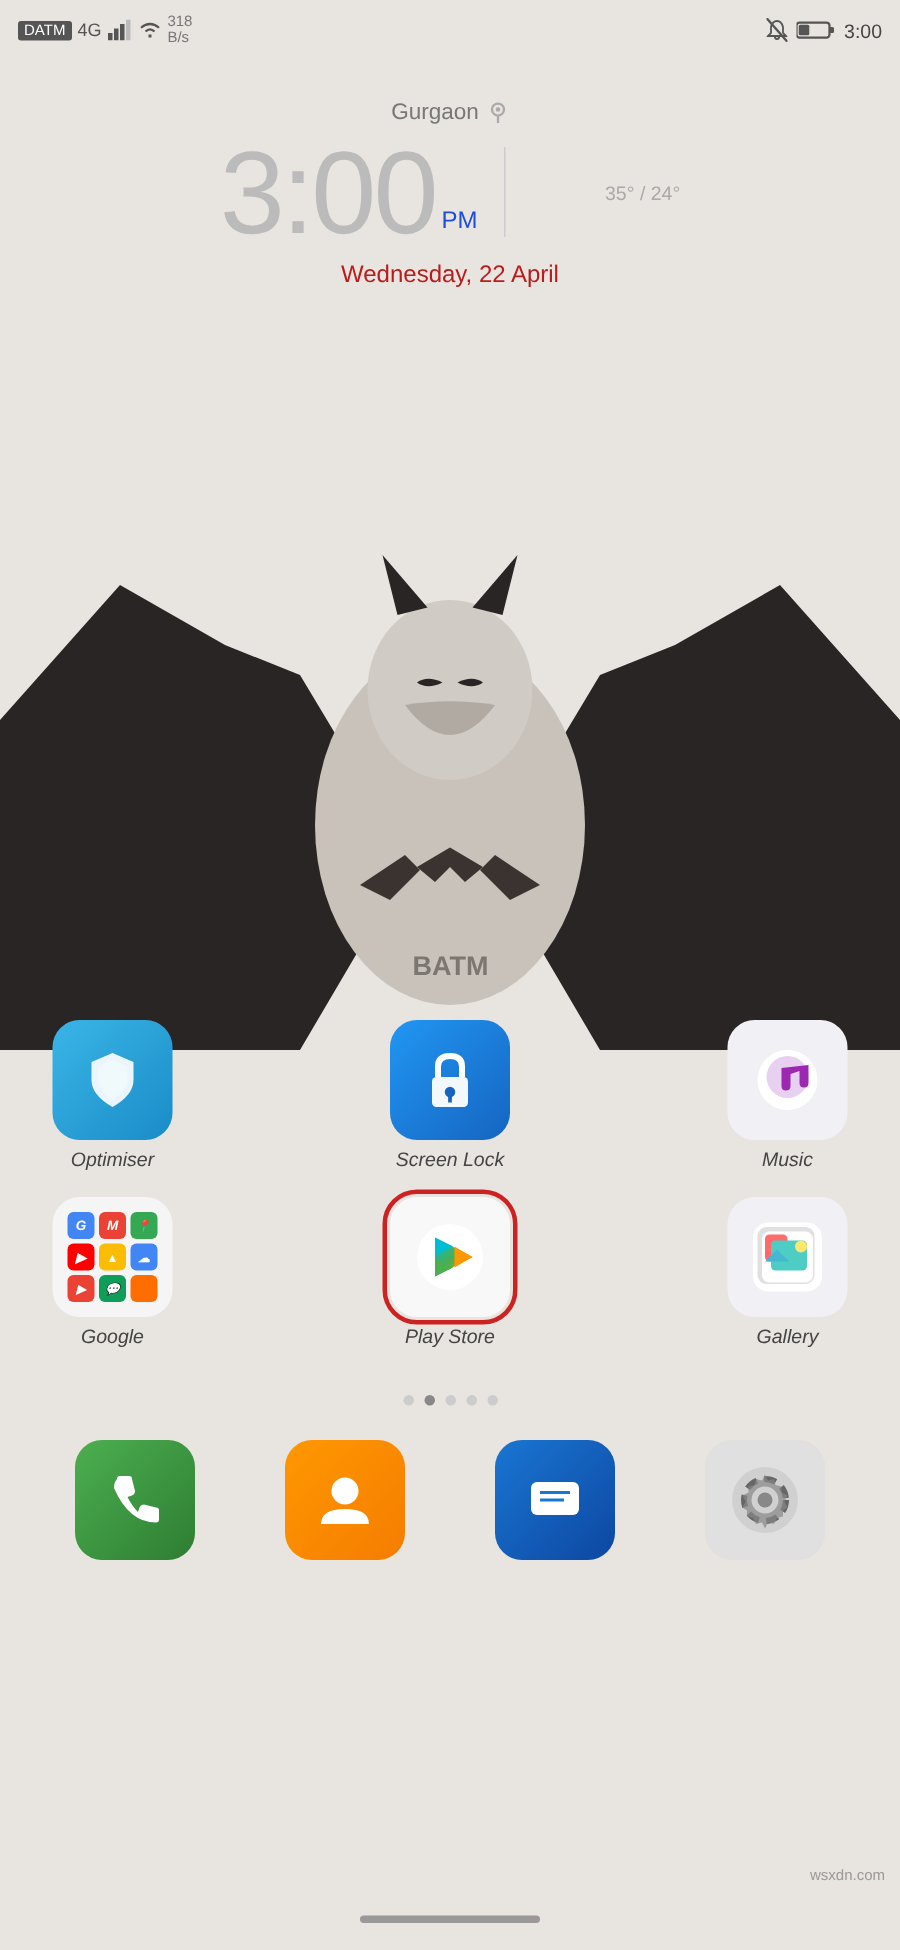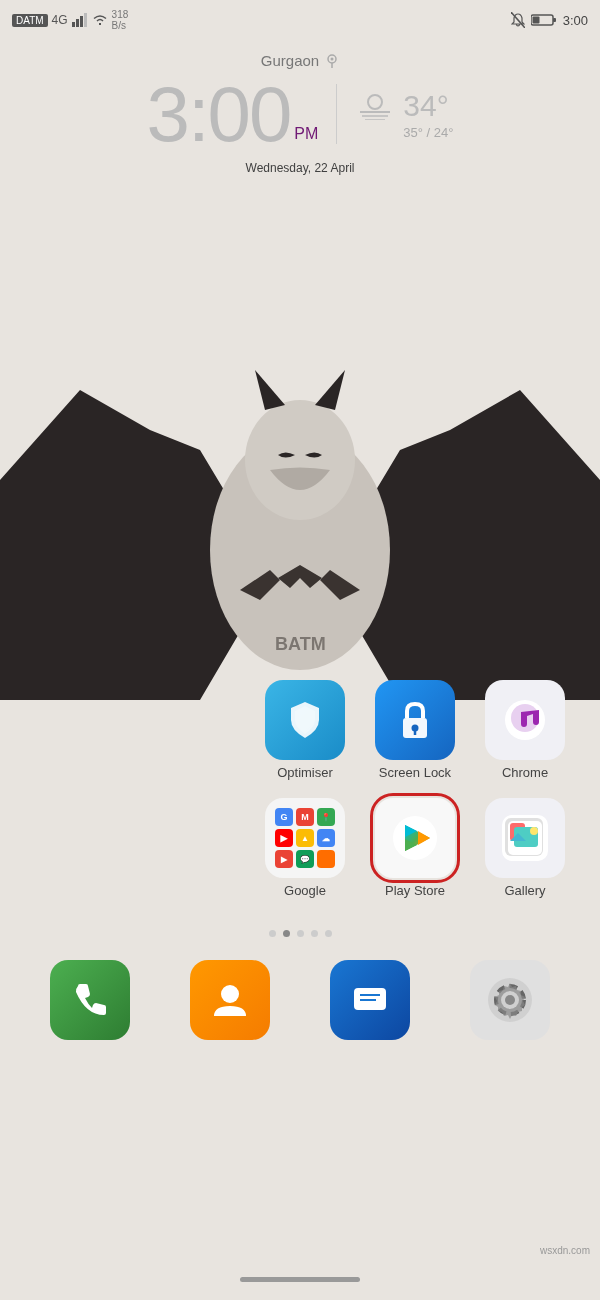--- a/index.html
+++ b/index.html
@@ -36,21 +36,21 @@
       display: flex;
       align-items: center;
       gap: 6px;
       font-size: 12px;
       color: #555;
     }
 
     
     .clock-area {
       position: absolute;
-      top: 52px;
+      top: 66px;
       width: 100%;
       display: flex;
       flex-direction: column;
       align-items: center;
     }
     .location-row {
       display: flex;
       align-items: center;
       gap: 6px;
       font-size: 15px;
@@ -64,21 +64,21 @@
     }
     .time-display {
       font-size: 78px;
       font-weight: 200;
       color: #bbb;
       letter-spacing: -2px;
       line-height: 1;
     }
     .time-pm {
       font-size: 16px;
-      color: #701a75;
+      color: #1d4ed8;
       align-self: flex-end;
       margin-bottom: 10px;
       margin-left: 4px;
     }
     .divider-v {
       width: 1px;
       height: 60px;
       background: #ccc;
     }
     .weather-block {
@@ -100,22 +100,22 @@
       font-size: 30px;
       color: #bbb;
       font-weight: 200;
     }
     .temp-range {
       font-size: 13px;
       color: #aaa;
       margin-left: 48px;
     }
     .date-display {
-      font-size: 12px;
-      color: #404040;
+      font-size: 16px;
+      color: #b91c1c;
       margin-top: 8px;
     }
 
     
     .batman-area {
       position: absolute;
       top: 330px;
       width: 100%;
       height: 370px;
       overflow: hidden;
@@ -130,22 +130,23 @@
       position: absolute;
       top: 680px;
       width: 100%;
       padding: 0 20px;
       display: flex;
       flex-direction: column;
       gap: 10px;
     }
     .app-row {
       display: flex;
-      justify-content: flex-end;
+      justify-content: space-between;
       align-items: flex-end;
+      font-style: italic;
     }
     .app-item {
       display: flex;
       flex-direction: column;
       align-items: center;
       width: 110px;
       cursor: pointer;
     }
     .app-icon-wrap {
       width: 80px;
@@ -297,30 +298,20 @@
       <path d="M7 10 L7 15" stroke="#aaa" stroke-width="1.5"></path>
     </svg>
   </div>
   <div class="time-weather-row">
     <div style="display:flex;align-items:flex-end;">
       <span class="time-display">3:00</span>
       <span class="time-pm">PM</span>
     </div>
     <div class="divider-v"></div>
     <div class="weather-block">
-      <div class="weather-row">
-
-        <svg class="weather-icon-svg" viewBox="0 0 40 28">
-          <circle cx="20" cy="10" r="7" fill="none" stroke="#bbb" stroke-width="2"></circle>
-          <line x1="5" y1="20" x2="35" y2="20" stroke="#bbb" stroke-width="2"></line>
-          <line x1="7" y1="24" x2="33" y2="24" stroke="#bbb" stroke-width="1.5"></line>
-          <line x1="10" y1="28" x2="30" y2="28" stroke="#bbb" stroke-width="1.5"></line>
-        </svg>
-        <span class="temp-main">34°</span>
-      </div>
       <span class="temp-range">35° / 24°</span>
     </div>
   </div>
   <div class="date-display">Wednesday, 22 April</div>
 </div>
 
 <div class="batman-area">
   <svg class="batman-svg" viewBox="0 0 600 370" xmlns="http://www.w3.org/2000/svg">
 
     <rect width="600" height="370" fill="#e8e4df"></rect>
@@ -375,21 +366,21 @@
     </div>
 
     <div class="app-item">
       <div class="app-icon-wrap icon-music">
         <svg width="48" height="48" viewBox="0 0 48 48">
           <circle cx="24" cy="24" r="20" fill="white"></circle>
           <circle cx="24" cy="22" r="14" fill="#e8d0f0"></circle>
           <path d="M20 16 L20 28 Q20 31 23 31 Q26 31 26 28 L26 20 L32 18 L32 26 Q32 29 35 29 Q38 29 38 26 L38 14 Z" fill="#9c27b0"></path>
         </svg>
       </div>
-      <span class="app-label">Chrome</span>
+      <span class="app-label">Music</span>
     </div>
 
   </div>
 
   <div class="app-row" style="margin-top:8px;">
 
     <div class="app-item">
       <div class="app-icon-wrap icon-google">
         <div class="google-grid">
           <div class="google-cell" style="background:#4285f4; font-size:9px;">G</div>

